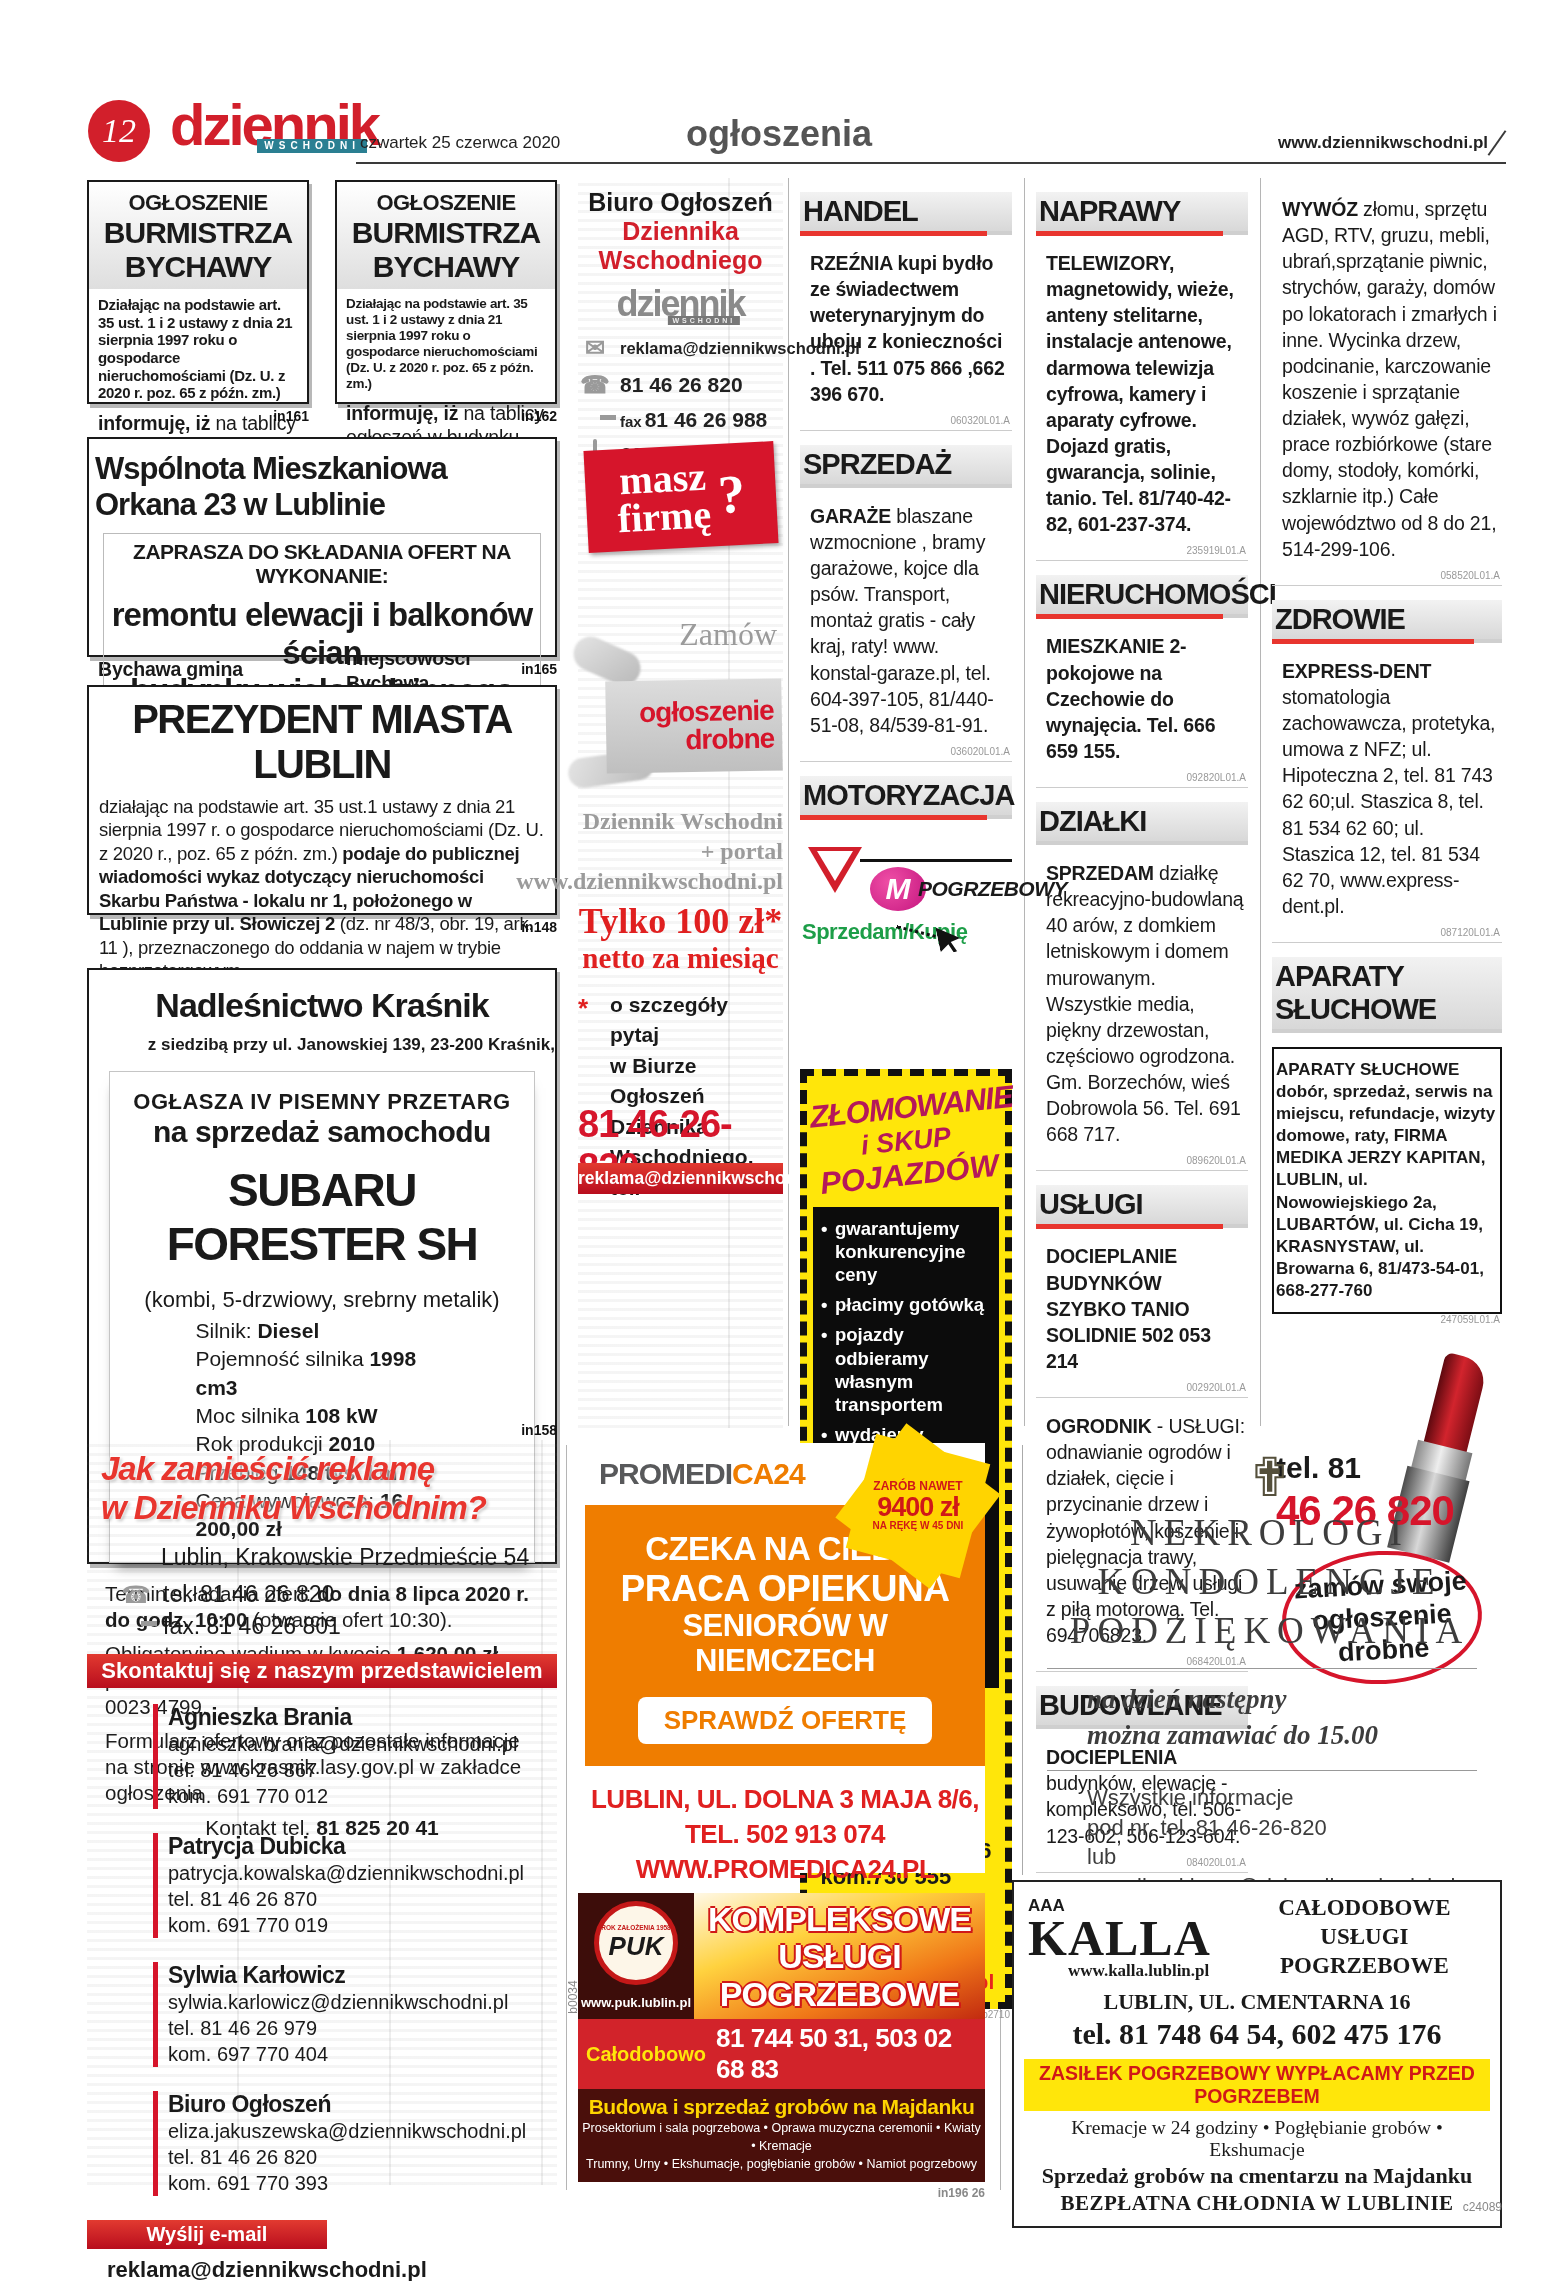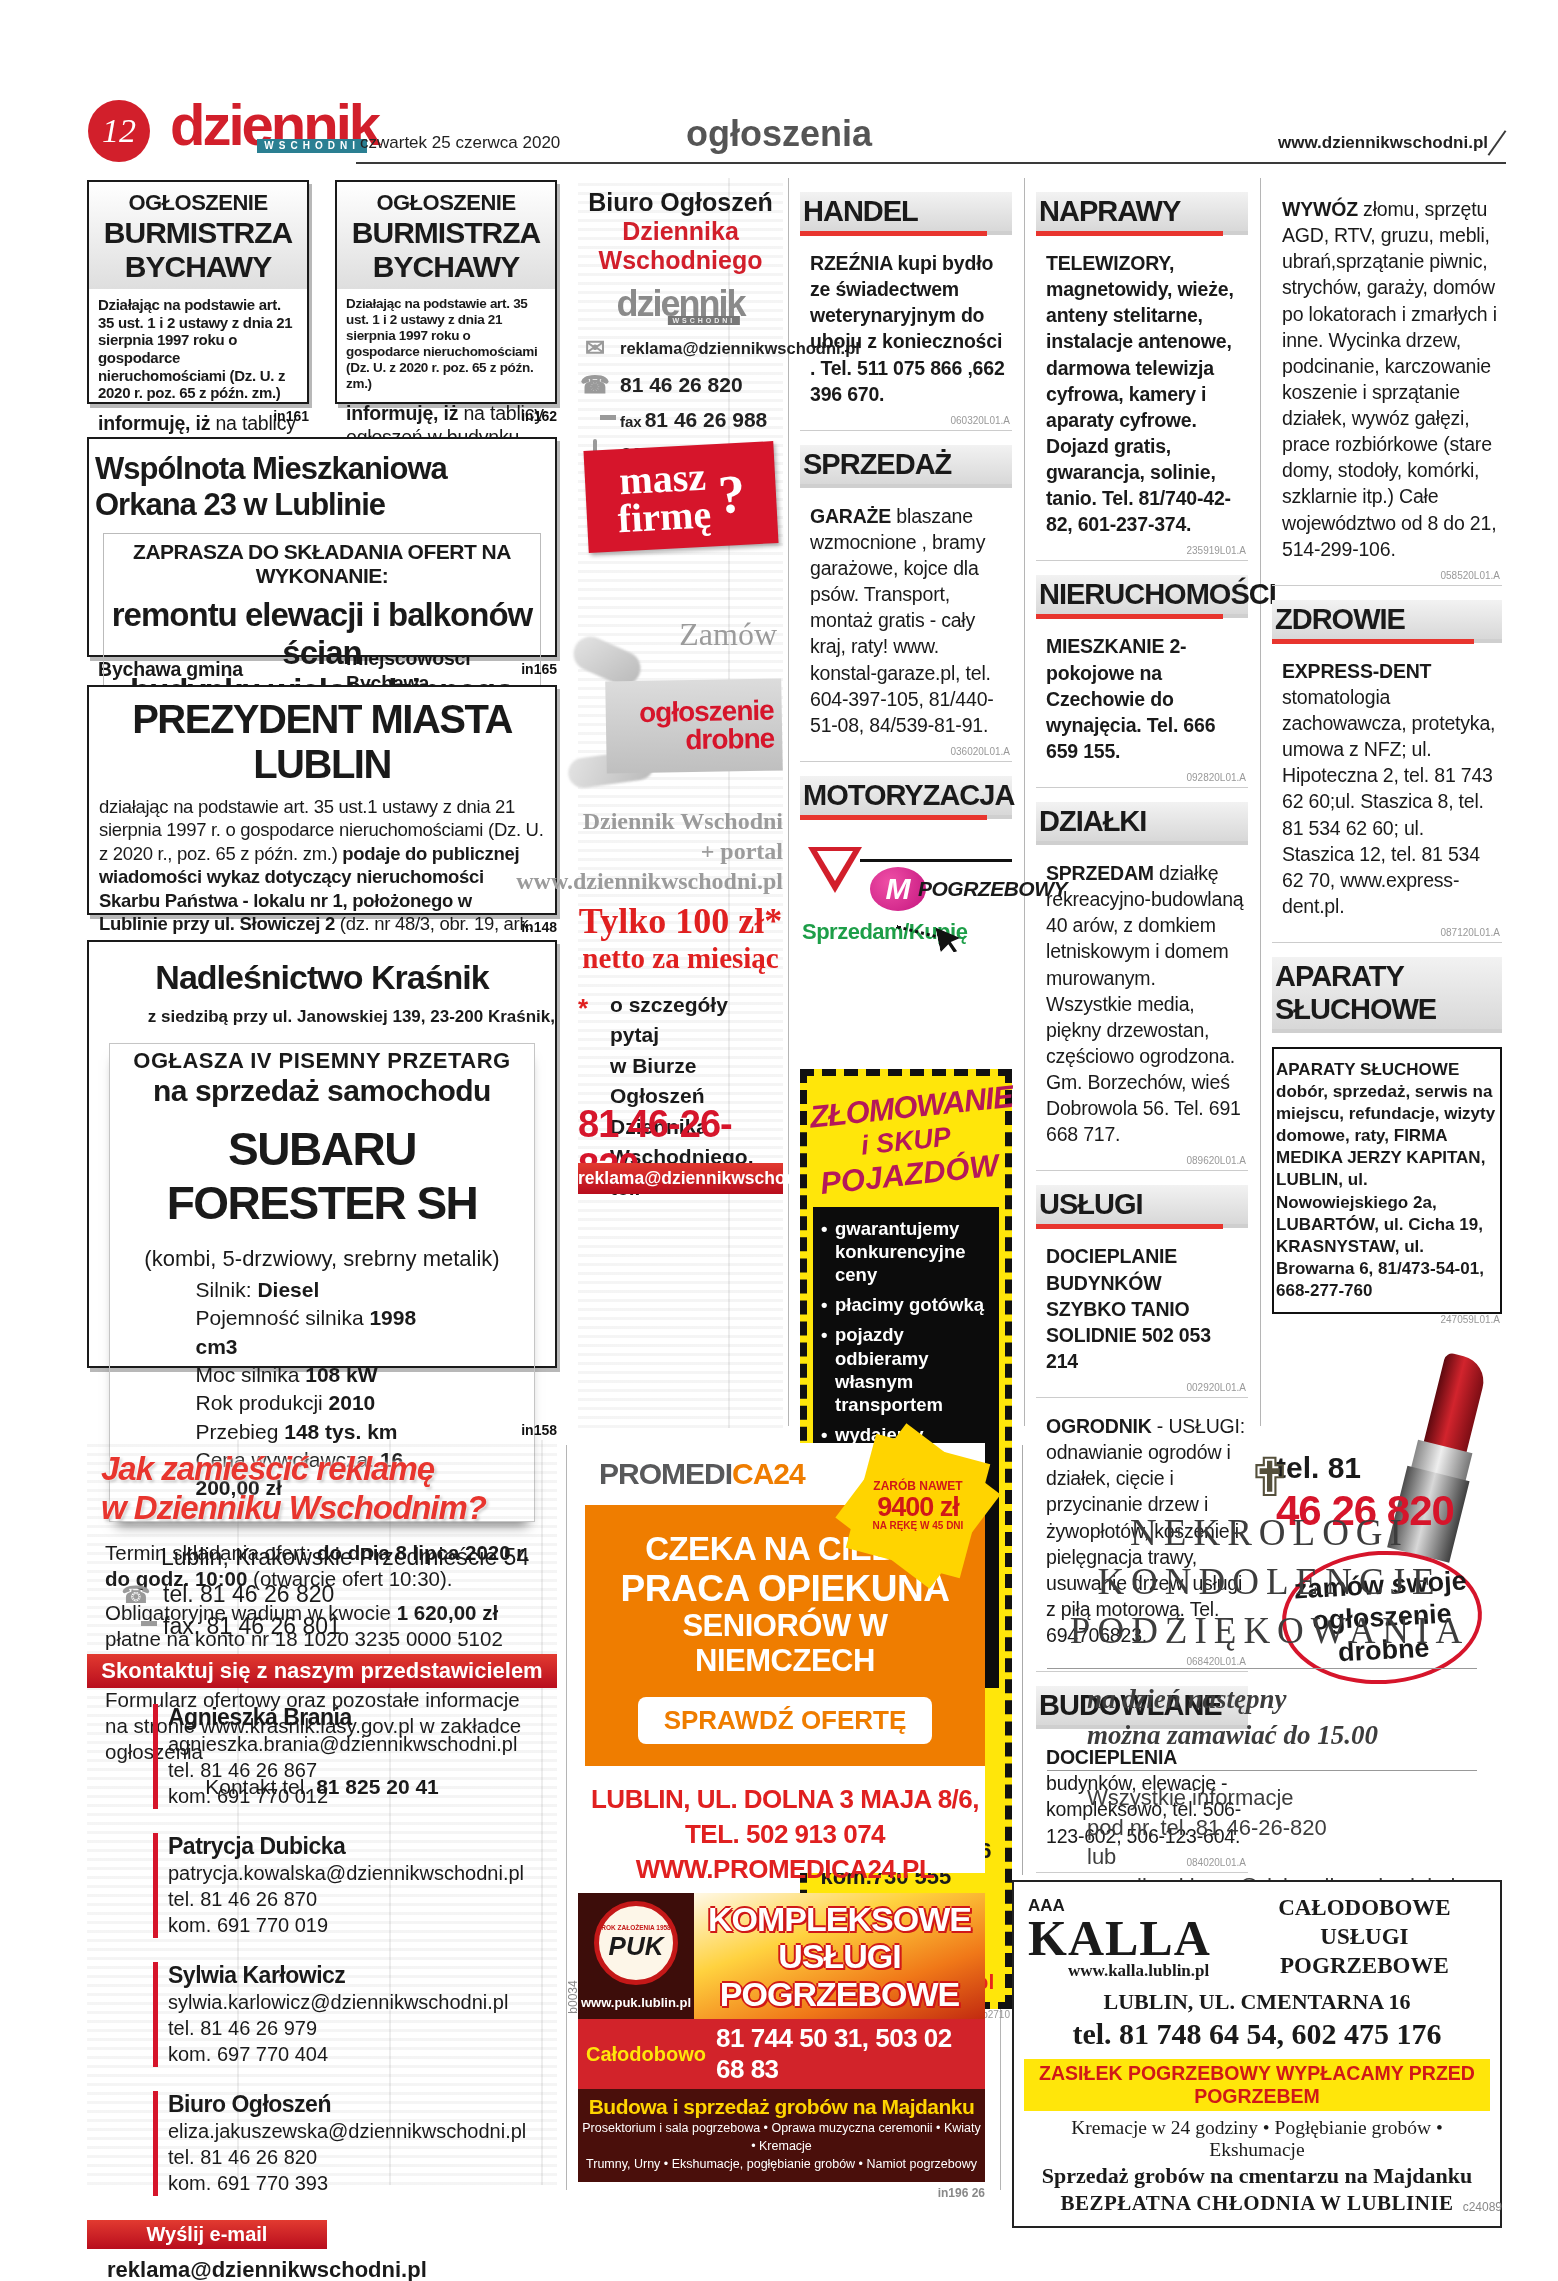--- a/index.html
+++ b/index.html
@@ -38,21 +38,21 @@
   .wsp-sub { font-size:21px; font-weight:bold; letter-spacing:-0.5px; }
   .wsp-main { font-size:33px; font-weight:900; letter-spacing:-1px; line-height:1.15; margin-top:8px; }
   .wsp-info { text-align:center; font-size:20px; font-weight:bold; letter-spacing:-0.4px; margin-top:12px; line-height:1.3; }
   .wsp-deadline { text-align:center; font-size:20px; font-weight:bold; margin-top:10px; }
 
   .prez-title { text-align:center; font-size:40px; font-weight:900; letter-spacing:-1.5px; padding:10px 0 4px; }
   .prez-p { font-size:18.5px; line-height:1.27; padding:4px 10px; letter-spacing:-0.3px; }
 
   .kras-title { text-align:center; font-size:34px; font-weight:900; letter-spacing:-1px; padding-top:16px; }
   .kras-addr { text-align:right; font-size:17px; font-weight:bold; margin-top:10px; }
-  .kras-card { margin:16px 20px 10px; border:1px solid #c5c5c5; box-shadow:0 10px 12px -7px rgba(0,0,0,.55); padding:4px 8px 18px; }
+  .kras-card { margin:16px 20px 10px; border:1px solid #c5c5c5; box-shadow:0 10px 12px -7px rgba(0,0,0,.55); padding:17px 8px 18px; }
   .kras-ann { text-align:center; font-size:22px; font-weight:bold; letter-spacing:0.5px; }
   .kras-sub { text-align:center; font-size:30px; font-weight:900; letter-spacing:-0.5px; }
   .kras-car { text-align:center; font-size:46px; font-weight:900; letter-spacing:-1.5px; margin:14px 0 16px; }
   .kras-spec0 { text-align:center; font-size:22px; margin-bottom:4px; }
   .kras-specs { width:62%; margin:0 auto; font-size:21px; line-height:1.35; }
   .kras-terms { padding:8px 16px 10px; font-size:20.5px; line-height:1.28; }
   .kras-terms p { margin-bottom:8px; }
   .kras-contact { text-align:center; font-size:21px; }
 
   
@@ -287,21 +287,21 @@
   <div class="ocode" style="left:87px; top:661px; width:470px; text-align:right;">in165</div>
 
   <div class="obox" style="left:87px; top:685px; width:470px; height:230px;">
     <div class="prez-title">PREZYDENT MIASTA LUBLIN</div>
     <p class="prez-p"><span>działając na podstawie art. 35 ust.1 ustawy z dnia 21 sierpnia 1997 r. o gospodarce nieruchomościami (Dz. U. z 2020 r., poz. 65 z późn. zm.) </span><b>podaje do publicznej wiadomości wykaz dotyczący nieruchomości Skarbu Państwa - lokalu nr 1, położonego w Lublinie przy ul. Słowiczej 2 </b><span>(dz. nr 48/3, obr. 19, ark. 11 ), przeznaczonego do oddania w najem w trybie bezprzetargowym.</span></p>
     <p class="prez-p">Wykaz został umieszczony od dnia 25 czerwca 2020 r., na okres 21 dni, na elektronicznej tablicy ogłoszeń w siedzibie Prezydenta Miasta Lublin – Ratusz, Plac Króla Władysława Łokietka 1 oraz na tablicy ogłoszeń w Wydziale Gospodarowania Mieniem Urzędu Miasta Lublin ul. Wieniawska 14, VII i VIII piętro, a także na stronach internetowych Urzędu Miasta Lublin.</p>
     <p class="prez-p">Wykaz jest także publikowany na stronie Wojewody Lubelskiego w Biuletynie Informacji Publicznej przez okres 21 dni.</p>
   </div>
   <div class="ocode" style="left:87px; top:919px; width:470px; text-align:right;">in148</div>
 
-  <div class="obox" style="left:87px; top:940px; width:470px; height:428px;">
+  <div class="obox" style="left:87px; top:968px; width:470px; height:596px;">
     <div class="kras-title">Nadleśnictwo Kraśnik</div>
     <div class="kras-addr">z siedzibą przy ul. Janowskiej 139, 23-200 Kraśnik,</div>
     <div class="kras-card">
       <div class="kras-ann">OGŁASZA IV PISEMNY PRZETARG</div>
       <div class="kras-sub">na sprzedaż samochodu</div>
       <div class="kras-car">SUBARU FORESTER SH</div>
       <div class="kras-spec0">(kombi, 5-drzwiowy, srebrny metalik)</div>
       <div class="kras-specs">
         <div><span>Silnik: </span><b>Diesel</b></div>
         <div><span>Pojemność silnika </span><b>1998 cm3</b></div>

